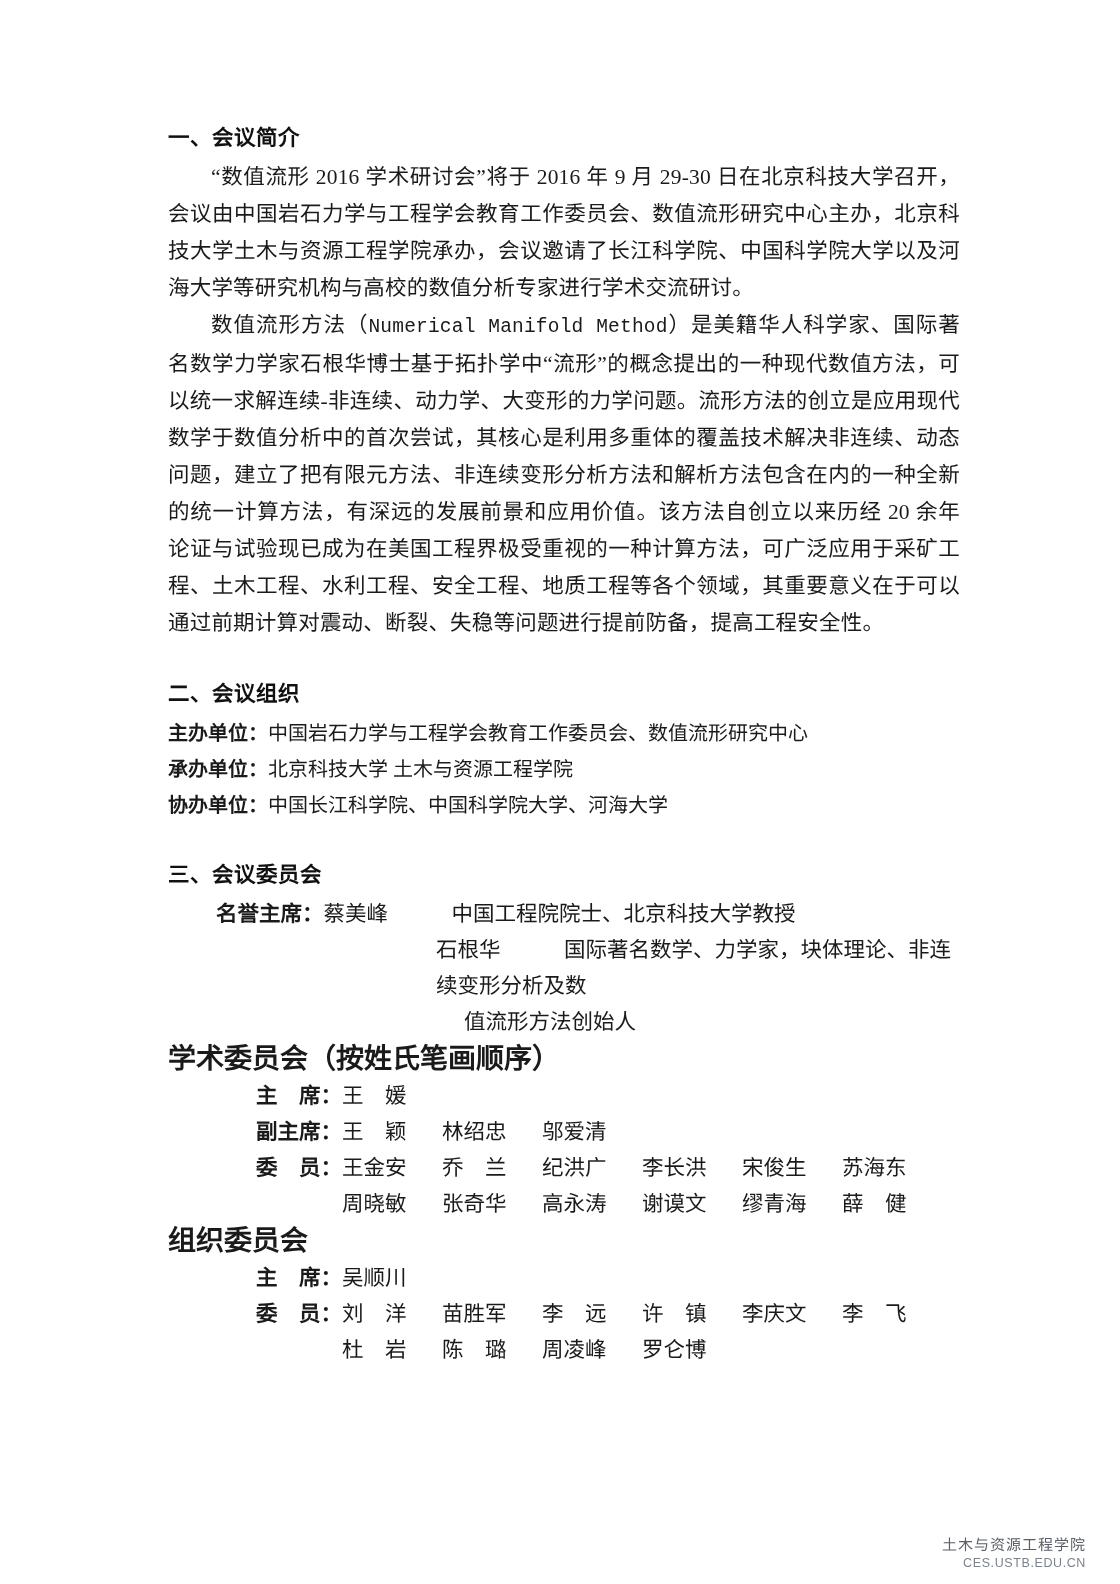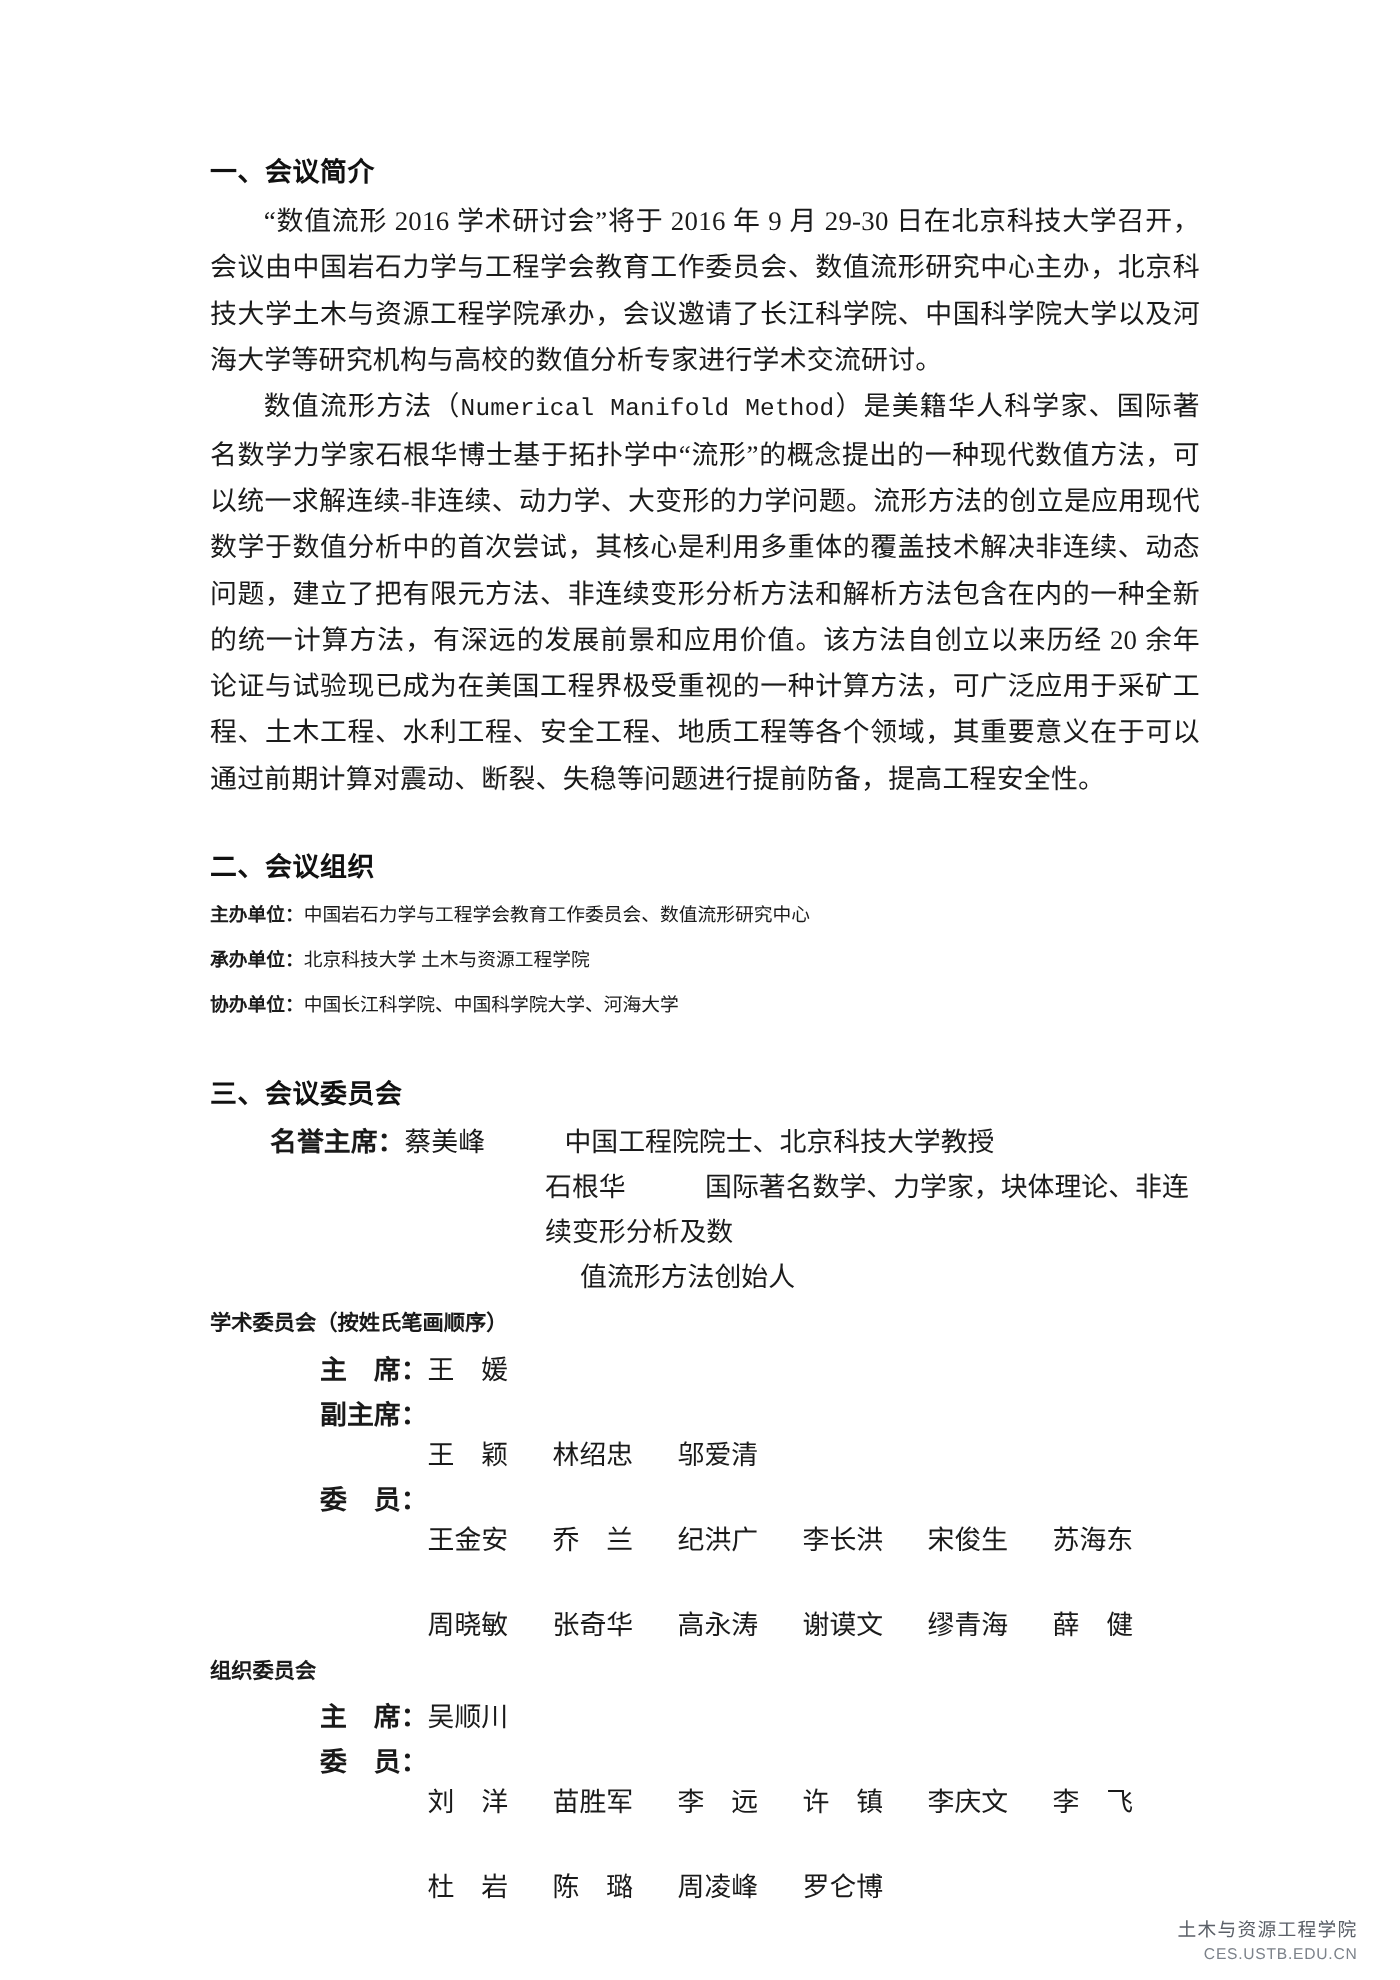--- a/index.html
+++ b/index.html
@@ -37,21 +37,21 @@
     text-indent: 43px;
     letter-spacing: 0.2px;
   }
   .mono-inline {
     font-family: "Liberation Mono", "DejaVu Sans Mono", monospace;
     font-size: 19.5px;
   }
   .gap-lg { height: 34px; }
 
   .org-line {
-    font-size: 15px;
+    font-size: 20px;
     line-height: 36px;
     white-space: nowrap;
   }
   .lbl-bold {
     font-family: "Liberation Sans", "DejaVu Sans", sans-serif;
     font-weight: bold;
   }
 
   .comm-block { font-size: 21.5px; line-height: 36px; }
   .comm-row {
@@ -77,27 +77,26 @@
     line-height: 36px;
   }
   .names {
     display: flex;
     flex-wrap: nowrap;
   }
   .names .n {
     display: inline-block;
     width: 100px;
     white-space: nowrap;
-    margin-top: 32px;
   }
   .names .n.last { width: auto; }
   .subhead {
-    font-family: Liberation Sans, sans-serif;
-    font-weight: bold;
-    font-size: 17px;
+    font-family: Liberation Serif, serif;
+    font-weight: bold;
+    font-size: 28px;
     line-height: 38px;
   }
 
   .footer-logo {
     position: absolute;
     right: 34px;
     bottom: 14px;
     text-align: right;
     line-height: 1.15;
   }

